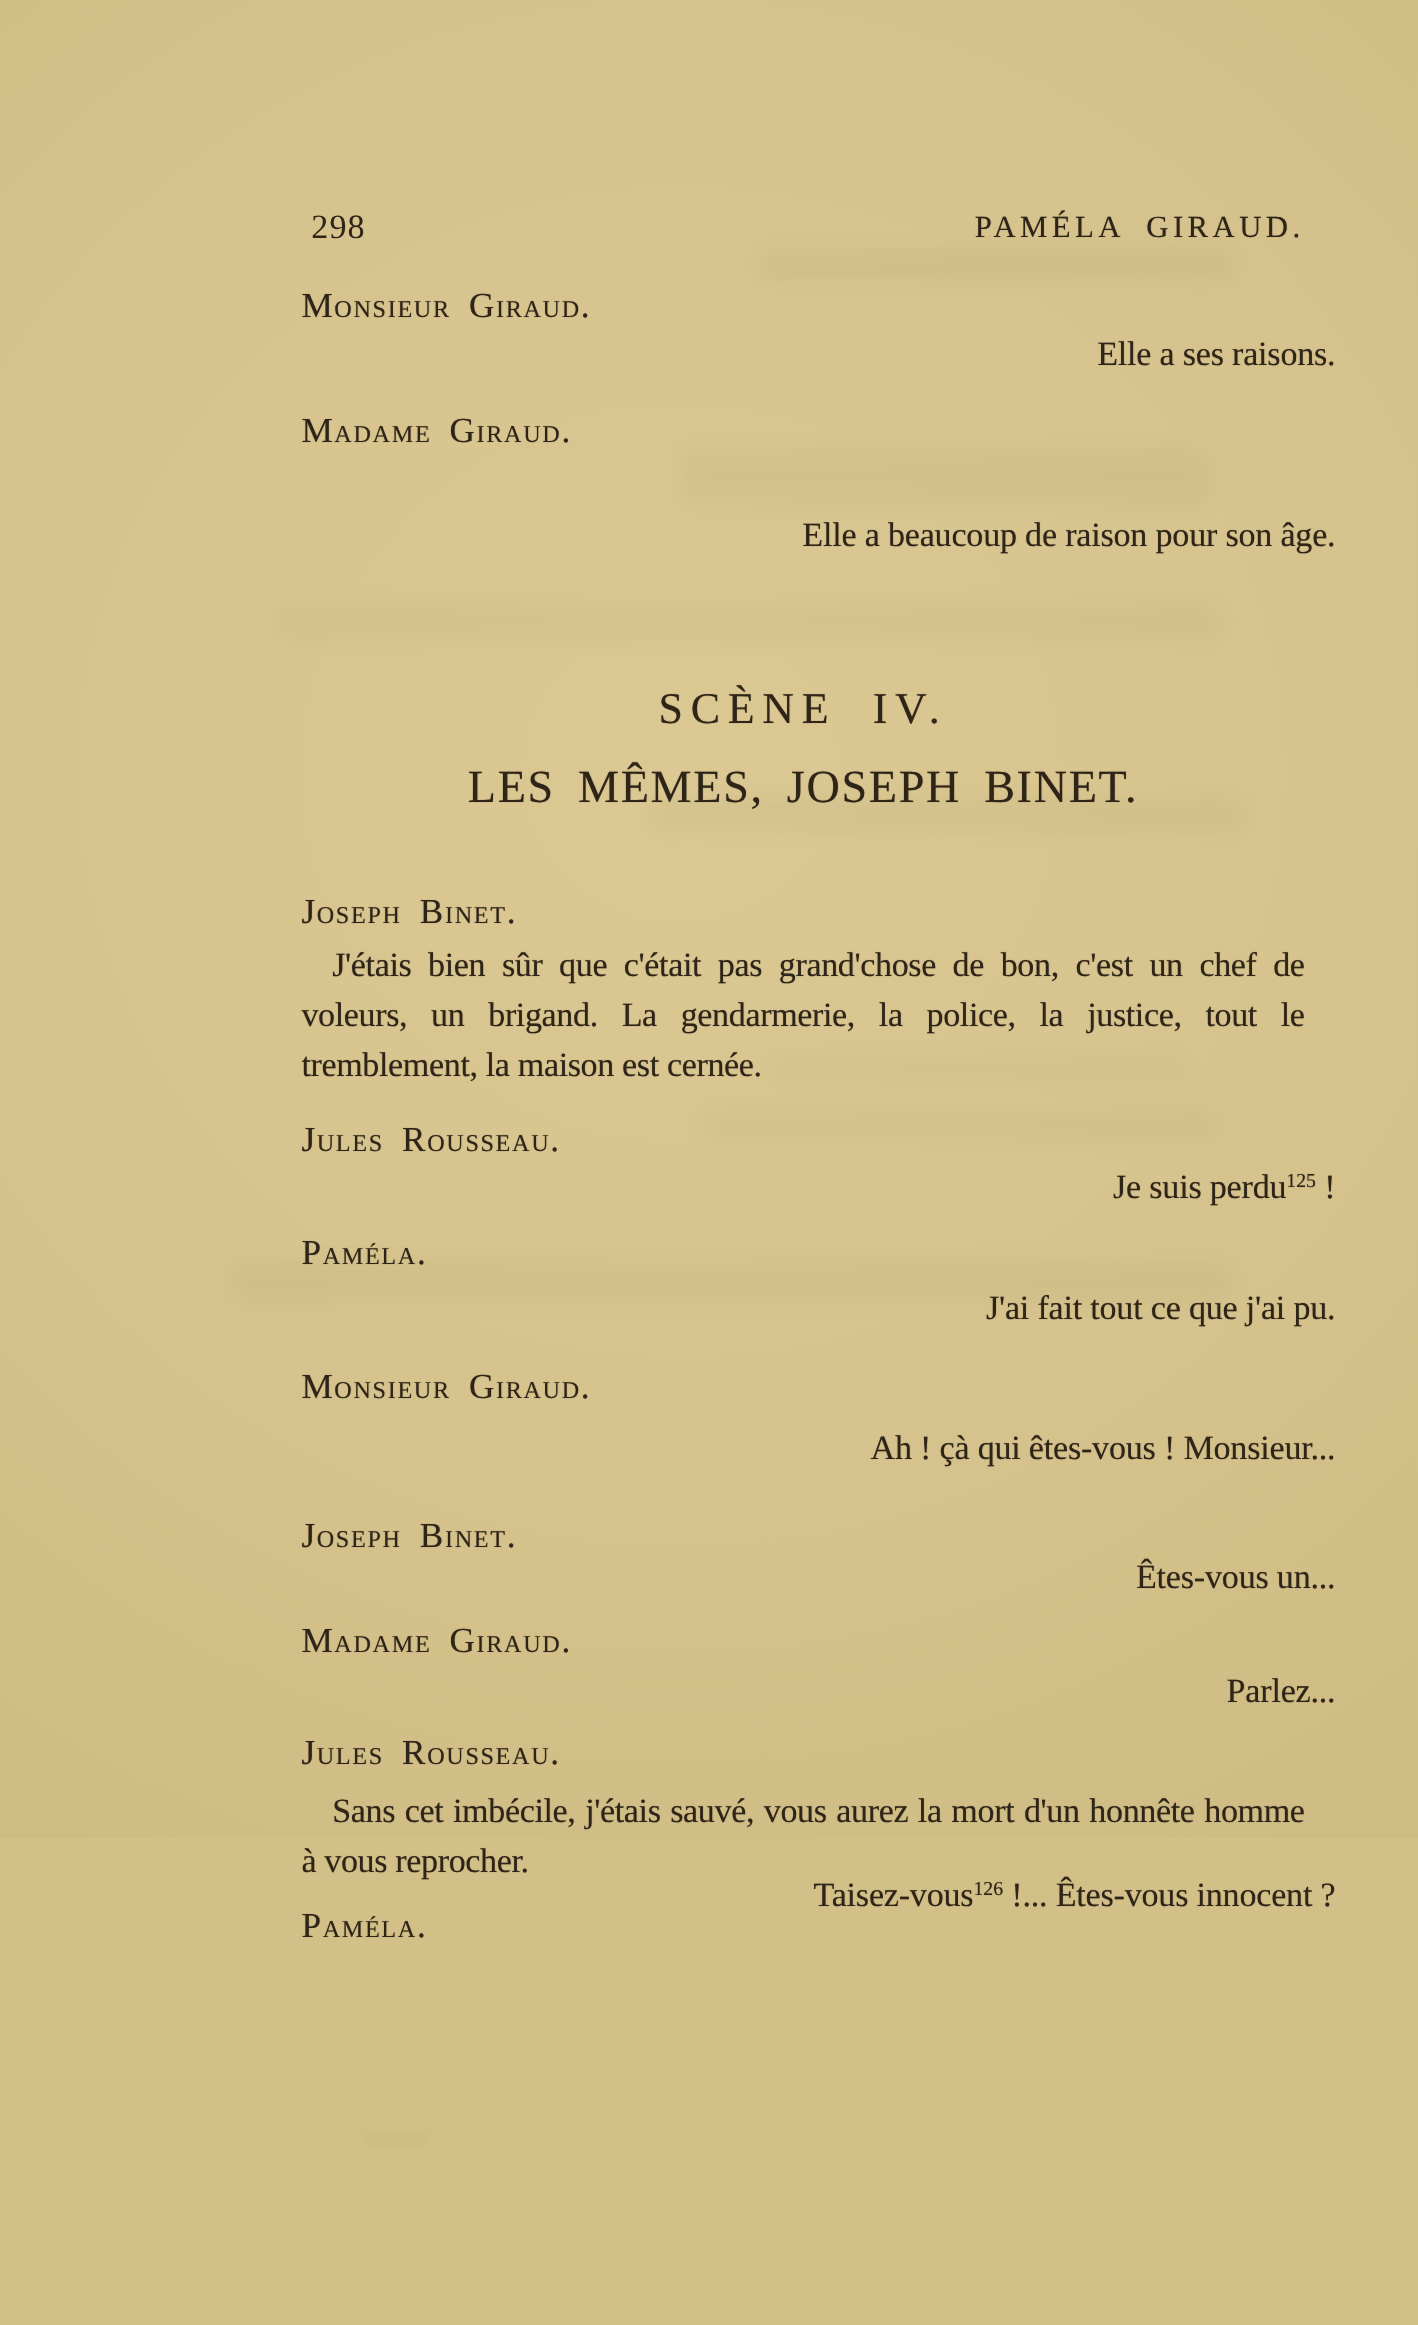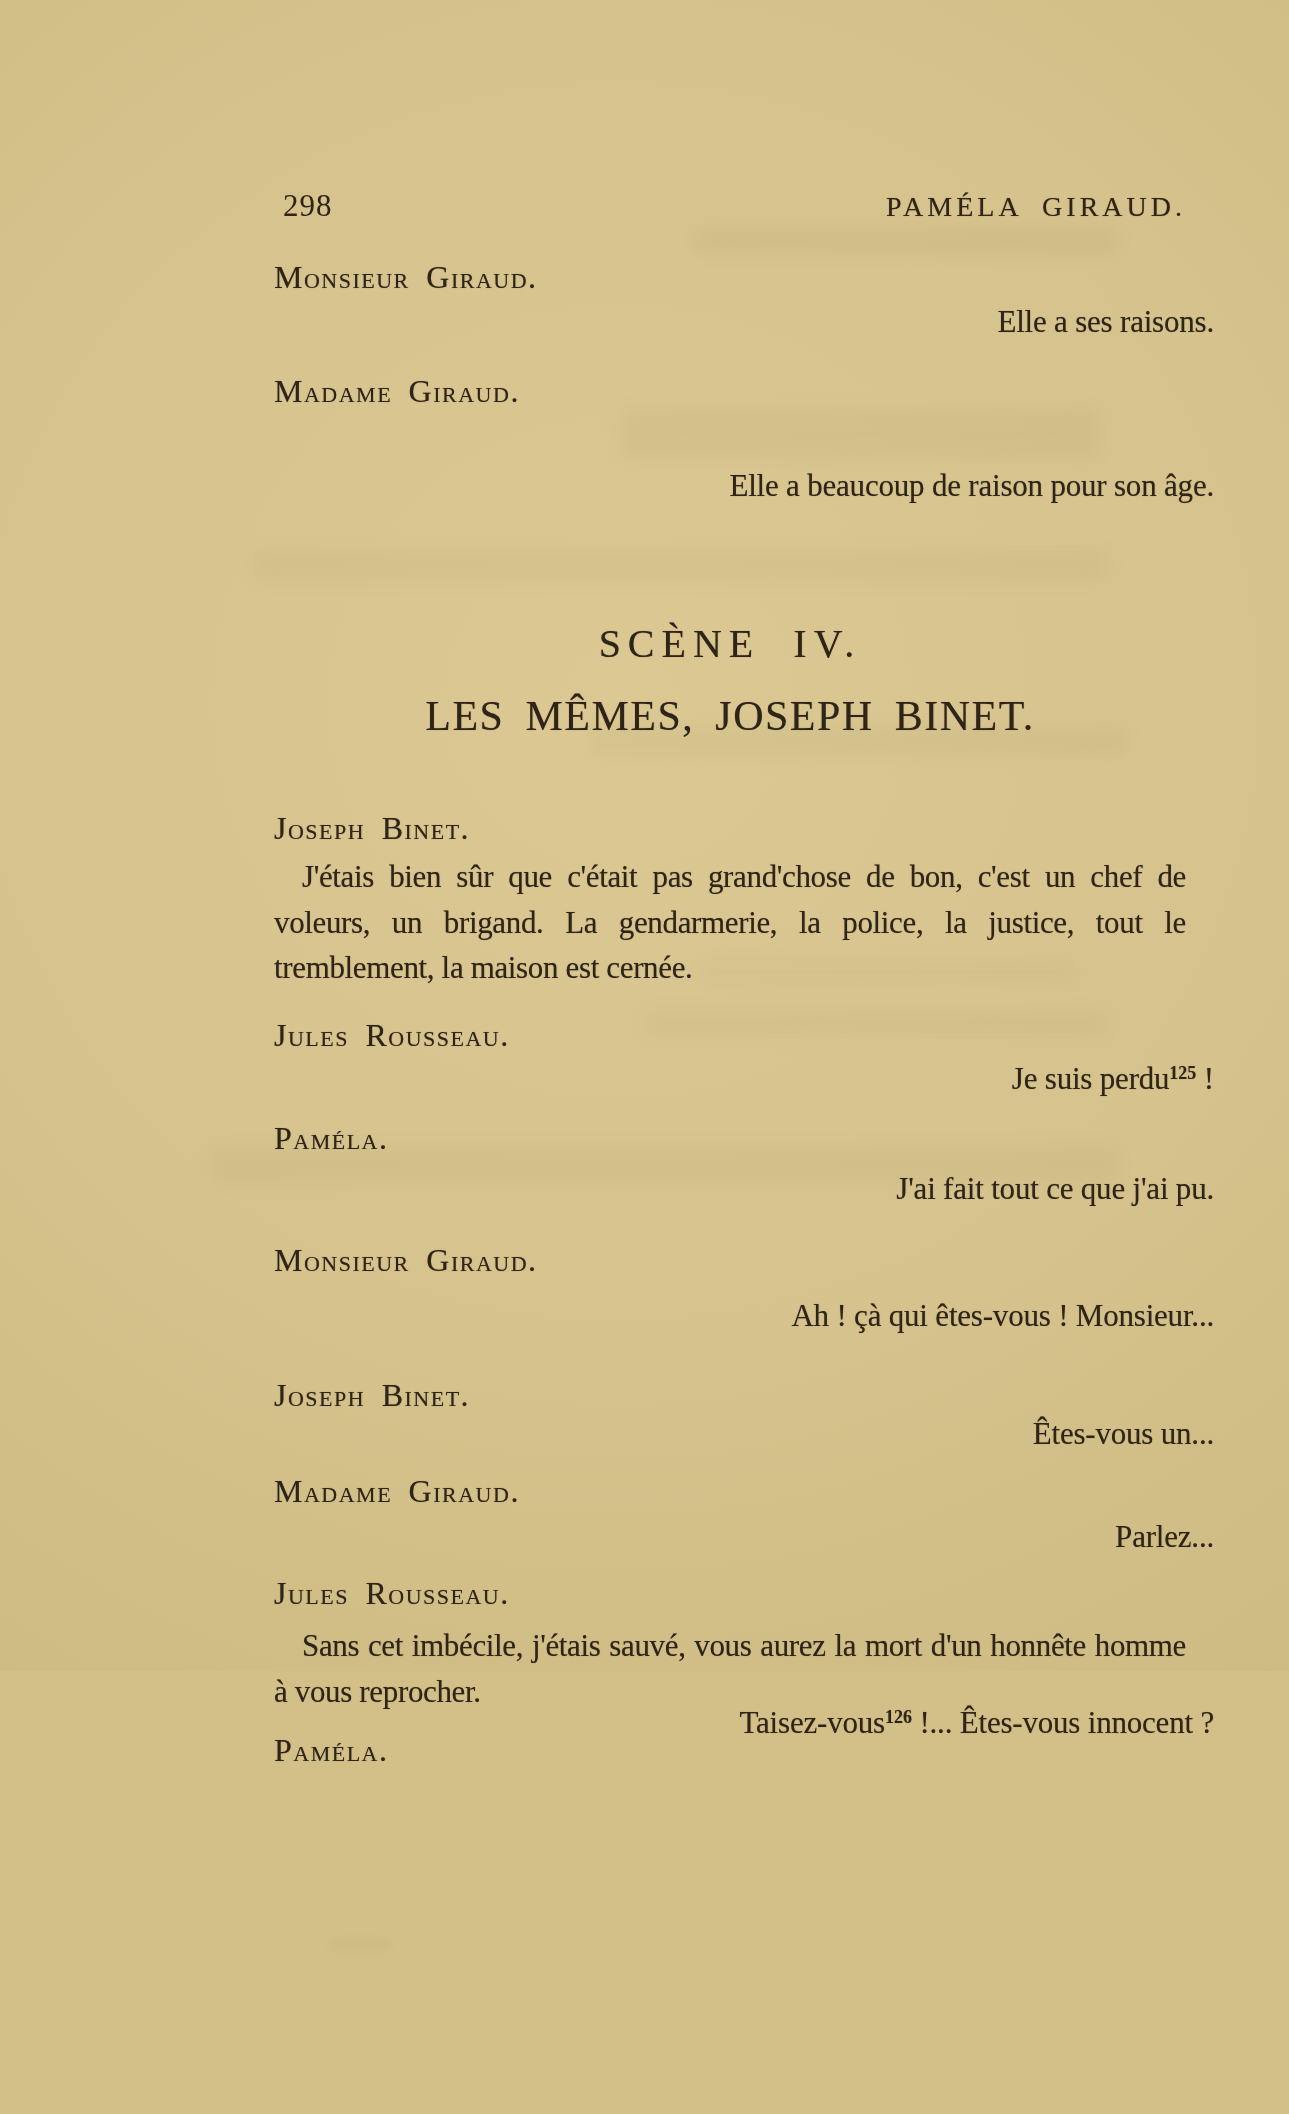--- a/index.html
+++ b/index.html
@@ -54,21 +54,21 @@
   }
   .scene-title{
     top:619px;text-align:center;
     font-size:40px;line-height:50px;letter-spacing:7px;word-spacing:16px;
   }
   .scene-cast{
     top:694px;text-align:center;
     font-size:42px;line-height:45px;letter-spacing:1.5px;word-spacing:9px;
   }
   sup{
-    font-size:0.58em;font-weight:700;line-height:0;
+    font-size:0.58em;font-weight:400;line-height:0;
     vertical-align:baseline;position:relative;top:-0.55em;
     letter-spacing:0;
   }
   
   .y-sp1{top:255px;}  .y-dl1{top:299px;}
   .y-sp2{top:369px;}  .y-dl2{top:415px;margin-top:48px;}
   .y-sp3{top:806px;}  .y-pa1{top:854px;}
   .y-sp4{top:1013px;} .y-dl4{top:1056px;}
   .y-sp5{top:1116px;} .y-dl5{top:1166px;}
   .y-sp6{top:1238px;} .y-dl6{top:1293px;}

